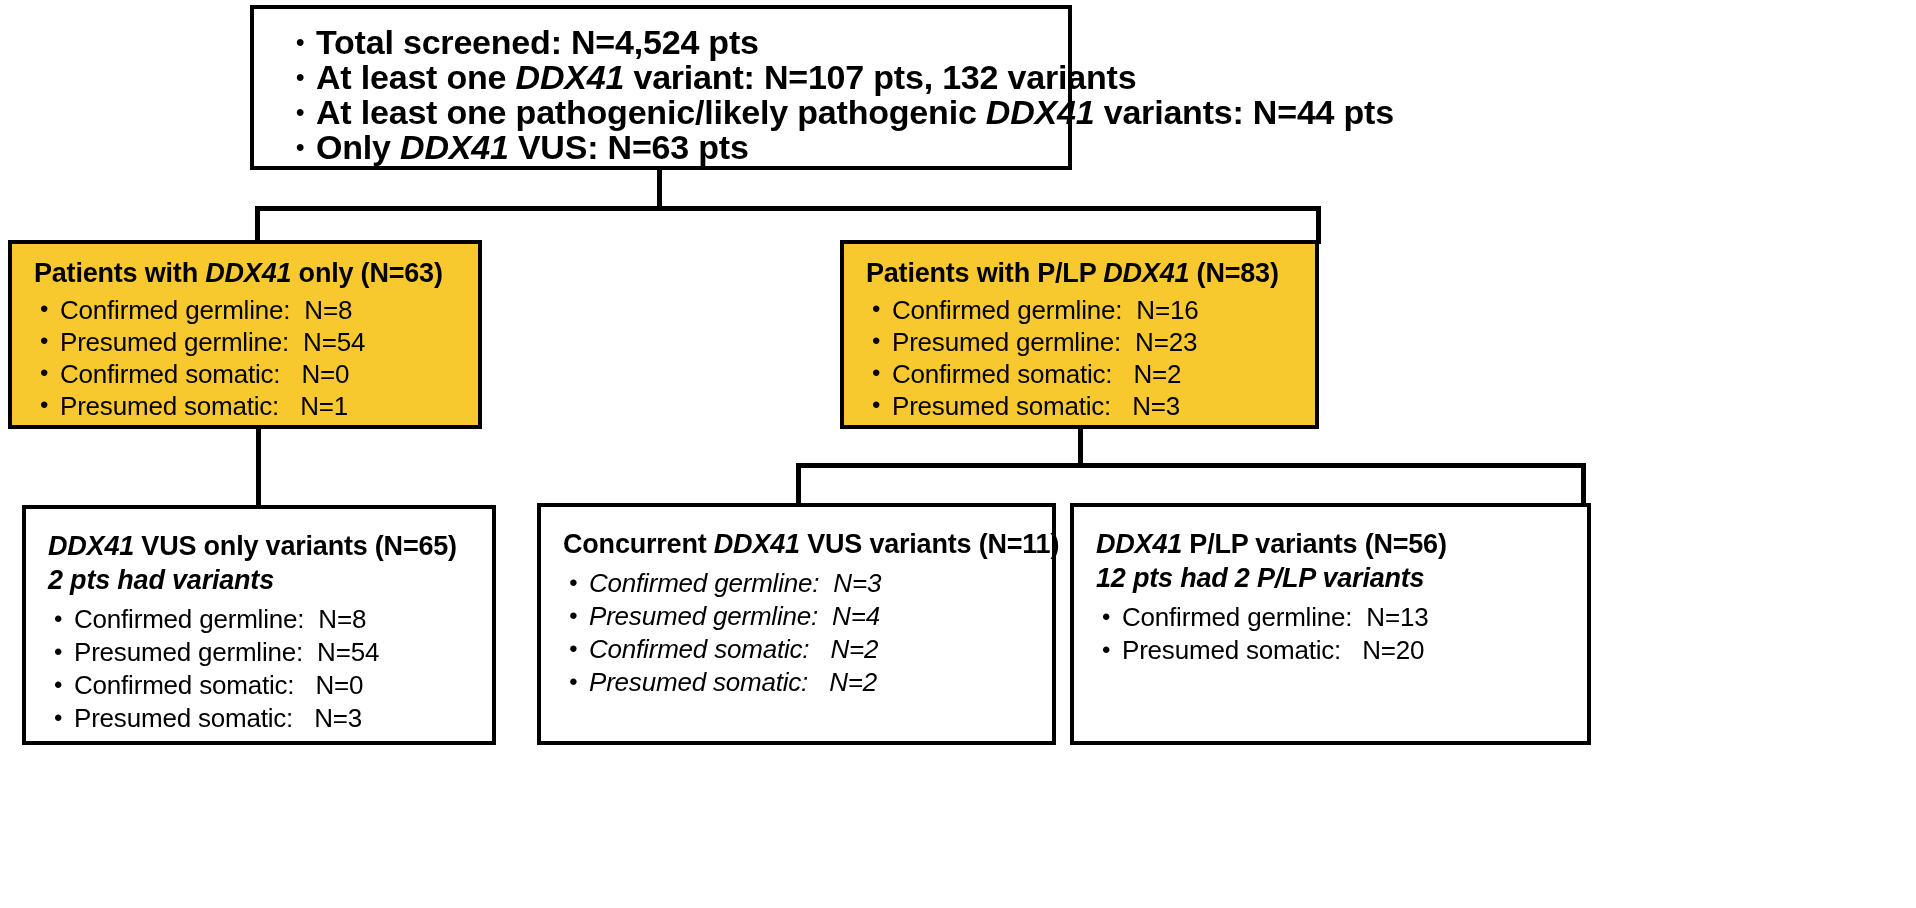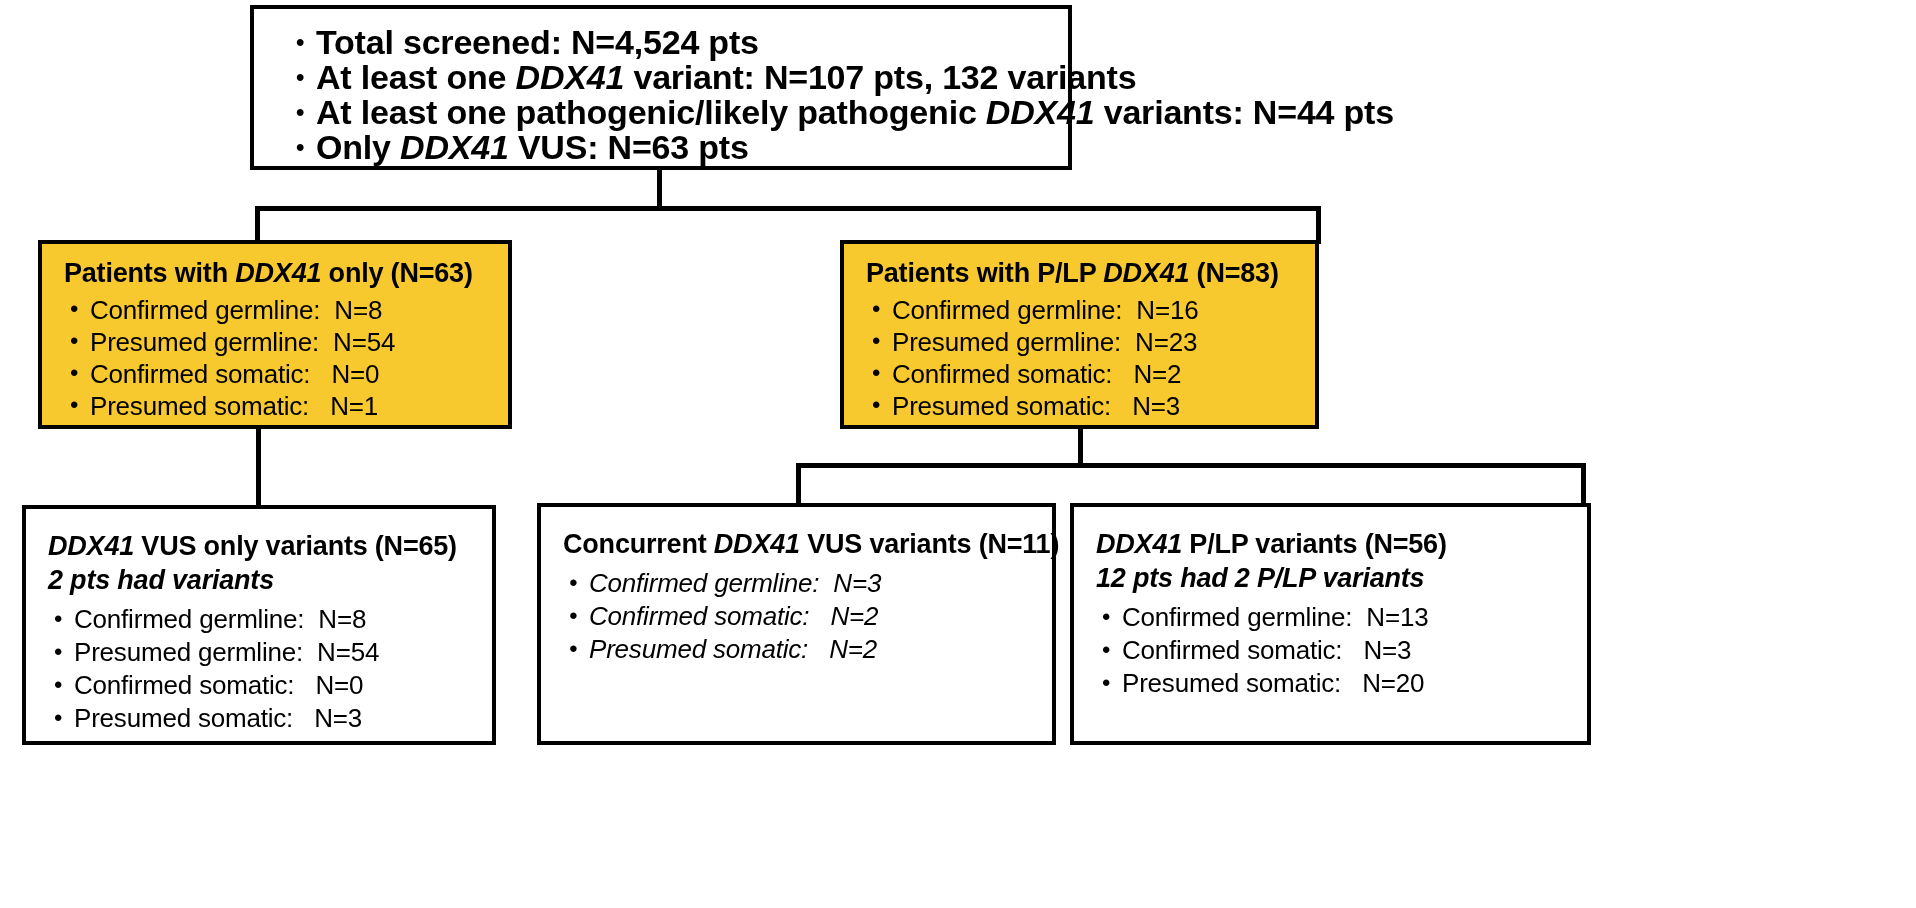--- a/index.html
+++ b/index.html
@@ -35,21 +35,21 @@
     letter-spacing:-0.2px;
   }
   .it{font-style:italic;}
 
   
   #top-box{left:250px;top:5px;width:822px;height:165px;}
   #top-box .inner{padding:16px 0 0 36px;}
   #top-box ul.bullets li{font-size:34px;line-height:35px;font-weight:bold;}
 
   
-  #left-yellow{left:38px;top:240px;width:474px;height:189px;}
+  #left-yellow{left:8px;top:240px;width:474px;height:189px;}
   #right-yellow{left:840px;top:240px;width:479px;height:189px;}
   .tier2 .inner{padding:12px 0 0 22px;}
   .tier2 .title{margin:0 0 4px 0;}
   .tier2 ul.bullets li{font-size:26px;line-height:32px;}
 
   
   #bl-box{left:22px;top:505px;width:474px;height:240px;}
   #bm-box{left:537px;top:503px;width:519px;height:242px;}
   #br-box{left:1070px;top:503px;width:521px;height:242px;}
   .tier3 .inner{padding:20px 16px 0 22px;}
@@ -124,31 +124,31 @@
         <li>Presumed somatic:   N=3</li>
       </ul>
     </div>
   </div>
 
   <div class="box tier3" id="bm-box">
     <div class="inner">
       <div class="title"><span>Concurrent </span><span class="it">DDX41</span><span> VUS variants (N=11)</span></div>
       <ul class="bullets">
         <li>Confirmed germline:  N=3</li>
+        <li>Presumed germline:  N=4</li>
         <li>Confirmed somatic:   N=2</li>
         <li>Presumed somatic:   N=2</li>
       </ul>
     </div>
   </div>
 
   <div class="box tier3" id="br-box">
     <div class="inner">
       <div class="title"><span></span><span class="it">DDX41</span><span> P/LP variants (N=56)</span></div>
       <div class="title">12 pts had 2 P/LP variants</div>
       <ul class="bullets">
         <li>Confirmed germline:  N=13</li>
-        <li>Confirmed somatic:   N=3</li>
         <li>Presumed somatic:   N=20</li>
       </ul>
     </div>
   </div>
 
 </div>
 
 </body></html>

